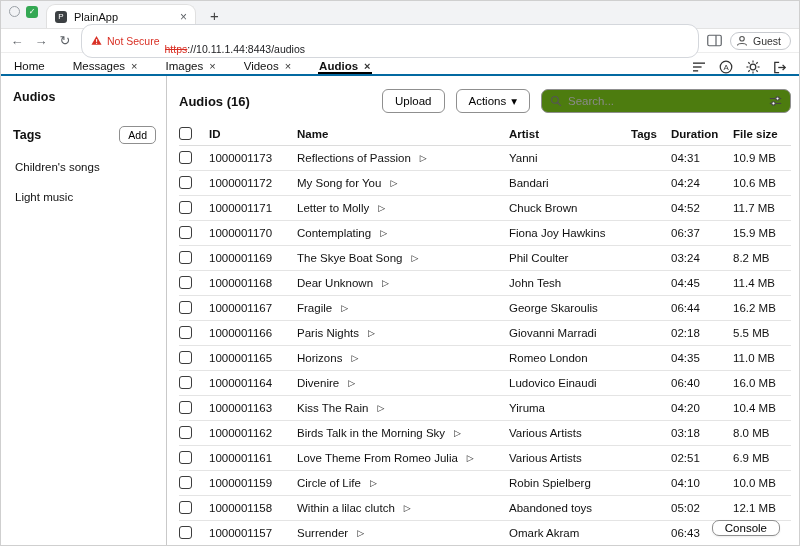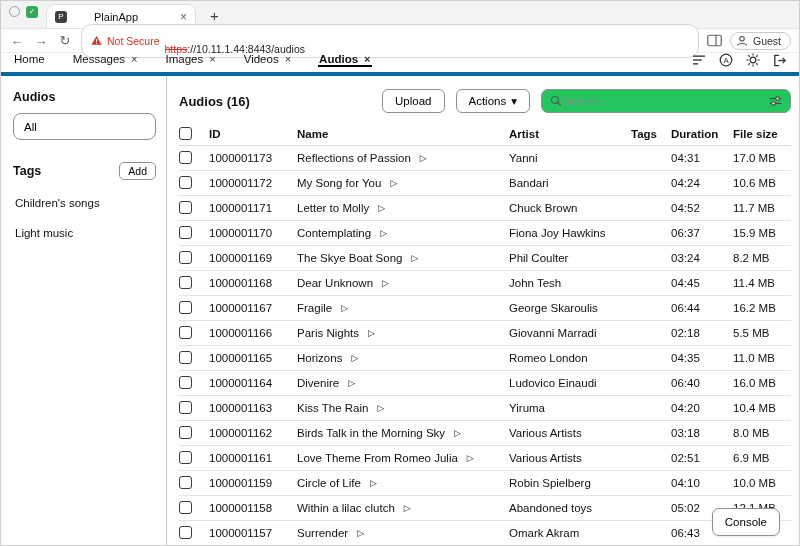--- a/index.html
+++ b/index.html
@@ -17,21 +17,21 @@
   .strip-icons { display:flex; align-items:center; gap:6px; height:100%; padding-bottom:6px; }
   .ring { width:11px; height:11px; border:1.5px solid #9aa0a6; border-radius:50%; display:inline-block; }
   .greenbadge { width:12px; height:12px; background:#34a853; border-radius:3px; display:inline-flex; align-items:center; justify-content:center; color:#fff; font-size:8px; line-height:1; }
   .btab {
     background:#fff; border:1px solid #e0e0e0; border-bottom:none;
     border-radius:9px 9px 0 0; height:24px; width:150px;
     display:flex; align-items:center; gap:7px; padding:0 8px; font-size:11px;
   }
   .favicon { width:12px; height:12px; background:#3c4043; border-radius:3px; color:#fff;
     font-size:8px; display:inline-flex; align-items:center; justify-content:center; flex:none; }
-  .btab .title { flex:1; white-space:nowrap; overflow:hidden;margin-left:20px; }
+  .btab .title { flex:1; white-space:nowrap; overflow:hidden; }
   .tclose { color:#5f6368; font-size:12px; cursor:default; }
   .newtab { font-size:15px; color:#444; padding:0 6px 4px; }
   
   .addrbar {
     height:24px; background:#fff; display:flex; align-items:center;
     padding:0 8px; gap:8px; border-bottom:1px solid #ededed;
   }
   .navglyph { color:#5f6368; font-size:13px; width:16px; text-align:center; }
   .omnibox {
     flex:1; height:34px; border:1px solid #d4d7dc; border-radius:11px;
@@ -41,22 +41,22 @@
   .notsecure { color:#d93025; font-size:10.5px; }
   .proto-struck { color:#d93025; text-decoration:line-through; }
   .urlrest { color:#202124; white-space:nowrap; overflow:hidden;margin-top:16px; }
   .addr-right { display:flex; align-items:center; gap:8px; }
   .guestchip {
     display:flex; align-items:center; gap:5px; border:1px solid #c6c9ce;
     border-radius:12px; padding:1px 9px 1px 5px; font-size:10.5px; color:#333; height:18px;
   }
   
   .appheader {
-    height:23px; display:flex; align-items:flex-start; padding:0 12px;
-    border-bottom:4px solid #0369a1; background:#fff;
+    height:23px; display:flex; align-items:flex-end; padding:0 12px;
+    border-bottom:2px solid #0369a1; background:#fff;
   }
   .app-tabs { display:flex; align-items:stretch; gap:26px; flex:1; }
   .app-tab { display:flex; align-items:center; gap:6px; font-size:11.5px;
     border-bottom:2px solid transparent; padding:0 1px; cursor:default; }
   .app-tab.active { border-bottom-color:#000; font-weight:bold; }
   .app-tab .xc { color:#333; font-size:11px; }
   .hdr-icons { display:flex; align-items:center; gap:13px; color:#333; }
   .hdr-icons svg { display:block; }
   
   .content { display:flex; height:471px; }
@@ -74,42 +74,42 @@
   .main { flex:1; padding:13px 8px 0 12px; min-width:0; position:relative; }
   .main-head { display:flex; align-items:center; gap:11px; }
   .page-title { font-size:13px; font-weight:bold; margin-right:auto; }
   .btn {
     height:24px; border:1px solid #8f8f8f; border-radius:6px; background:#fff;
     padding:0 12px; font-size:11.5px; font-family:inherit; display:inline-flex;
     align-items:center; gap:5px;
   }
   .searchbox {
     width:250px; height:24px; border:1px solid #8f8f8f; border-radius:7px;
-    display:flex; align-items:center; padding:0 8px; background:#22c55e;
+    display:flex; align-items:center; gap:6px; padding:0 8px; background:#4d7c0f;
   }
   .searchbox input { border:none; outline:none; flex:1; font-size:11.5px;
     font-family:inherit; min-width:0; background:transparent; color:#111; }
   .searchbox input::placeholder { color:#8a8a8a; }
   
   .table { margin-top:10px; }
   .trow {
     display:grid; grid-template-columns:30px 88px 212px 122px 40px 62px 1fr;
     align-items:center; height:25px; border-bottom:1px solid #e4e4e4; font-size:11.5px;
   }
   .trow.head { height:23px; font-weight:bold; border-bottom:1px solid #dcdcdc; }
   .cb {
     appearance:none; -webkit-appearance:none; width:13px; height:13px;
     border:1.5px solid #3c3c3c; border-radius:3px; background:#fff; margin:0;
   }
   .namecell { display:flex; align-items:center; gap:9px; white-space:nowrap; overflow:hidden; }
   .play { font-size:9px; color:#222; line-height:1; }
   .cellclip { white-space:nowrap; overflow:hidden; }
   
   .console-btn {
-    position:absolute; right:19px; bottom:9px; height:28px; padding:0 12px;
+    position:absolute; right:19px; bottom:9px; height:16px; padding:0 12px;
     border:1px solid #8f8f8f; border-radius:7px; background:#fff; font-size:11.5px;
     font-family:inherit; box-shadow:0 1px 2px rgba(0,0,0,.08); z-index:5;
   }
 </style>
 </head>
 <body>
 
 <div class="tabstrip">
   <span class="strip-icons">
     <span class="ring"></span>
@@ -201,21 +201,20 @@
       <path d="M7 1.5 H2 V13.5 H7" fill="none" stroke="#333" stroke-width="1.5"></path>
       <line x1="6" y1="7.5" x2="14" y2="7.5" stroke="#333" stroke-width="1.5"></line>
       <path d="M11 4.5 L14 7.5 L11 10.5" fill="none" stroke="#333" stroke-width="1.5"></path>
     </svg>
   </div>
 </div>
 
 <div class="content">
   <aside class="sidebar">
     <div class="sb-heading">Audios</div>
-    <button class="all-btn">All</button>
     <div class="tags-row">
       <span class="sb-heading" style="margin:0">Tags</span>
       <button class="add-btn">Add</button>
     </div>
     <div>
         <div class="tag-item">
     <span>Children's songs</span>
   </div>
         <div class="tag-item">
     <span>Light music</span>
@@ -260,21 +259,21 @@
           <div class="trow">
     <span><input type="checkbox" class="cb" style=""></span>
     <span class="cellclip">1000001173</span>
     <span class="namecell">
       <span class="cellclip">Reflections of Passion</span>
       <span class="play">▷</span>
     </span>
     <span class="cellclip">Yanni</span>
     <span class="cellclip"></span>
     <span class="cellclip">04:31</span>
-    <span class="cellclip">17.0 MB</span>
+    <span class="cellclip">10.9 MB</span>
   </div>
           <div class="trow">
     <span><input type="checkbox" class="cb" style=""></span>
     <span class="cellclip">1000001172</span>
     <span class="namecell">
       <span class="cellclip">My Song for You</span>
       <span class="play">▷</span>
     </span>
     <span class="cellclip">Bandari</span>
     <span class="cellclip"></span>

